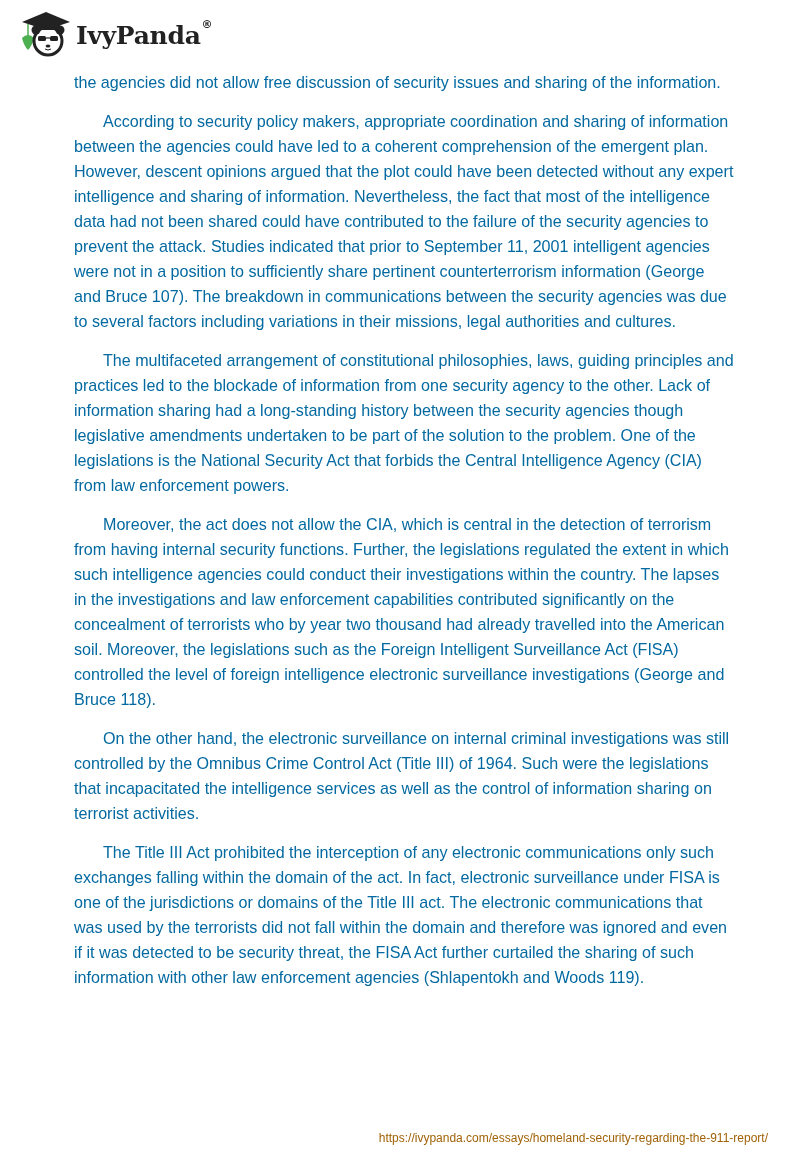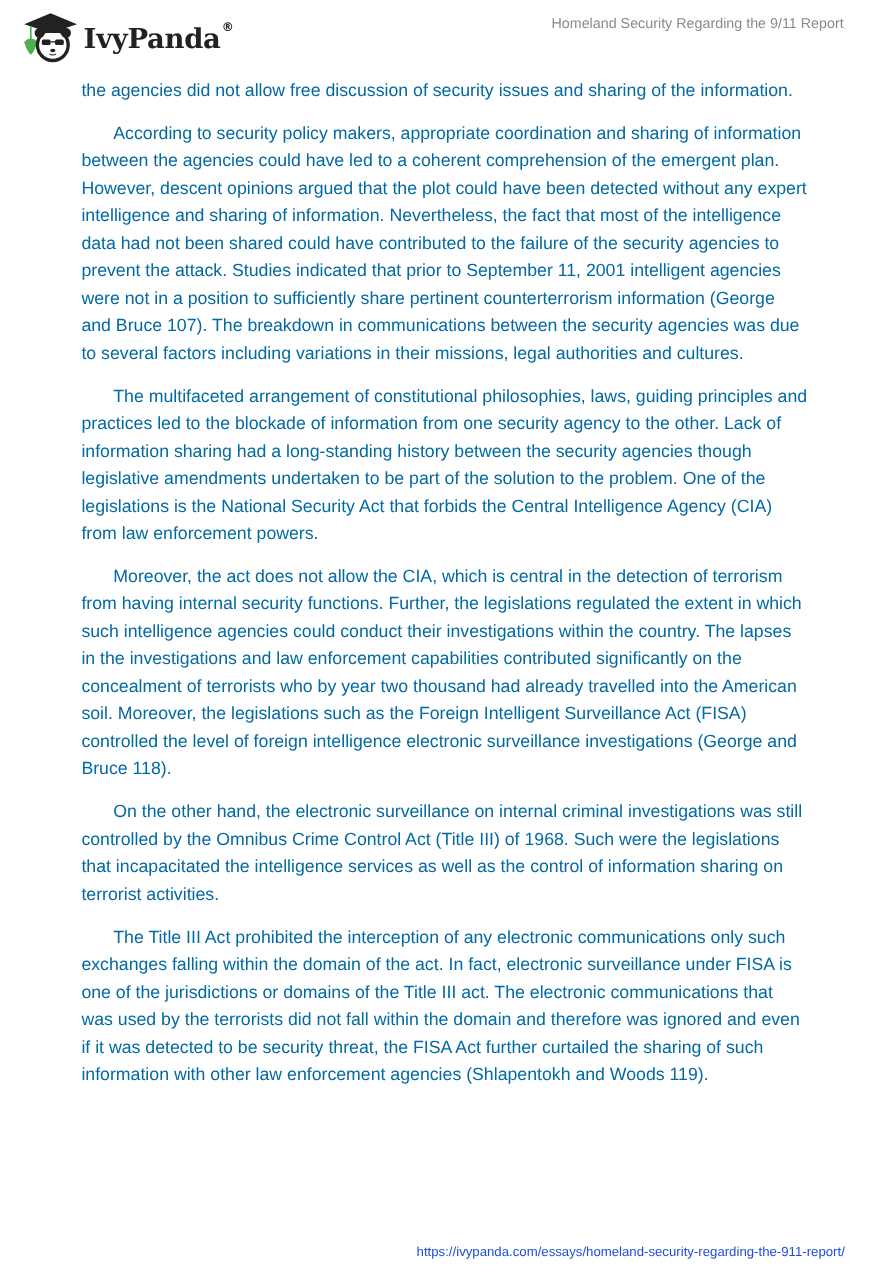--- a/index.html
+++ b/index.html
@@ -70,21 +70,21 @@
       text-indent: 29px;
     }
     .content p.continued {
       text-indent: 0;
     }
     .footer-url {
       position: absolute;
       right: 32px;
       top: 1131px;
       font-size: 12px;
-      color: #1d4ed8;
+      color: #a16207;
     }
   </style>
 </head>
 <body>
 
 <div class="header">
   <div class="logo">
     <svg class="logo-mark" viewBox="0 0 58 50">
 
       <polygon points="6,14 30,4 54,14 30,22" fill="#222"></polygon>
@@ -102,25 +102,24 @@
 
       <rect x="22" y="28" width="8" height="5" rx="1.5" fill="#222"></rect>
       <rect x="34" y="28" width="8" height="5" rx="1.5" fill="#222"></rect>
       <line x1="30" y1="30" x2="34" y2="30" stroke="#222" stroke-width="1.2"></line>
 
       <ellipse cx="32" cy="38" rx="2.4" ry="1.6" fill="#222"></ellipse>
       <path d="M29,41 Q32,43 35,41" stroke="#222" stroke-width="1" fill="none"></path>
     </svg>
     <span class="logo-text"><span>IvyPanda</span><span class="logo-reg">®</span></span>
   </div>
-  <div class="doc-title">Homeland Security Regarding the 9/11 Report</div>
 </div>
 
 <div class="content">
   <p class="continued">the agencies did not allow free discussion of security issues and sharing of the information.</p>
   <p>According to security policy makers, appropriate coordination and sharing of information between the agencies could have led to a coherent comprehension of the emergent plan. However, descent opinions argued that the plot could have been detected without any expert intelligence and sharing of information. Nevertheless, the fact that most of the intelligence data had not been shared could have contributed to the failure of the security agencies to prevent the attack. Studies indicated that prior to September 11, 2001 intelligent agencies were not in a position to sufficiently share pertinent counterterrorism information (George and Bruce 107). The breakdown in communications between the security agencies was due to several factors including variations in their missions, legal authorities and cultures.</p>
   <p>The multifaceted arrangement of constitutional philosophies, laws, guiding principles and practices led to the blockade of information from one security agency to the other. Lack of information sharing had a long-standing history between the security agencies though legislative amendments undertaken to be part of the solution to the problem. One of the legislations is the National Security Act that forbids the Central Intelligence Agency (CIA) from law enforcement powers.</p>
   <p>Moreover, the act does not allow the CIA, which is central in the detection of terrorism from having internal security functions. Further, the legislations regulated the extent in which such intelligence agencies could conduct their investigations within the country. The lapses in the investigations and law enforcement capabilities contributed significantly on the concealment of terrorists who by year two thousand had already travelled into the American soil. Moreover, the legislations such as the Foreign Intelligent Surveillance Act (FISA) controlled the level of foreign intelligence electronic surveillance investigations (George and Bruce 118).</p>
-  <p>On the other hand, the electronic surveillance on internal criminal investigations was still controlled by the Omnibus Crime Control Act (Title III) of 1968. Such were the legislations that incapacitated the intelligence services as well as the control of information sharing on terrorist activities.</p>
+  <p>On the other hand, the electronic surveillance on internal criminal investigations was still controlled by the Omnibus Crime Control Act (Title III) of 1964. Such were the legislations that incapacitated the intelligence services as well as the control of information sharing on terrorist activities.</p>
   <p>The Title III Act prohibited the interception of any electronic communications only such exchanges falling within the domain of the act. In fact, electronic surveillance under FISA is one of the jurisdictions or domains of the Title III act. The electronic communications that was used by the terrorists did not fall within the domain and therefore was ignored and even if it was detected to be security threat, the FISA Act further curtailed the sharing of such information with other law enforcement agencies (Shlapentokh and Woods 119).</p>
 </div>
 
 <div class="footer-url">https://ivypanda.com/essays/homeland-security-regarding-the-911-report/</div>
 
 </body></html>

